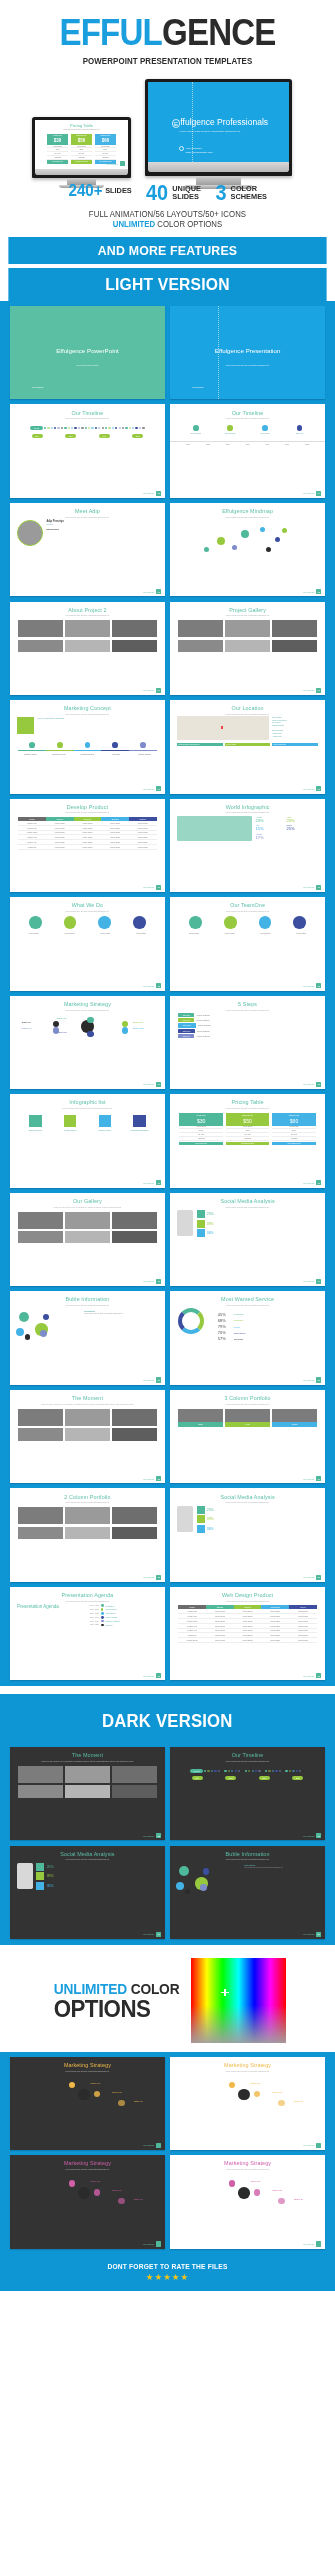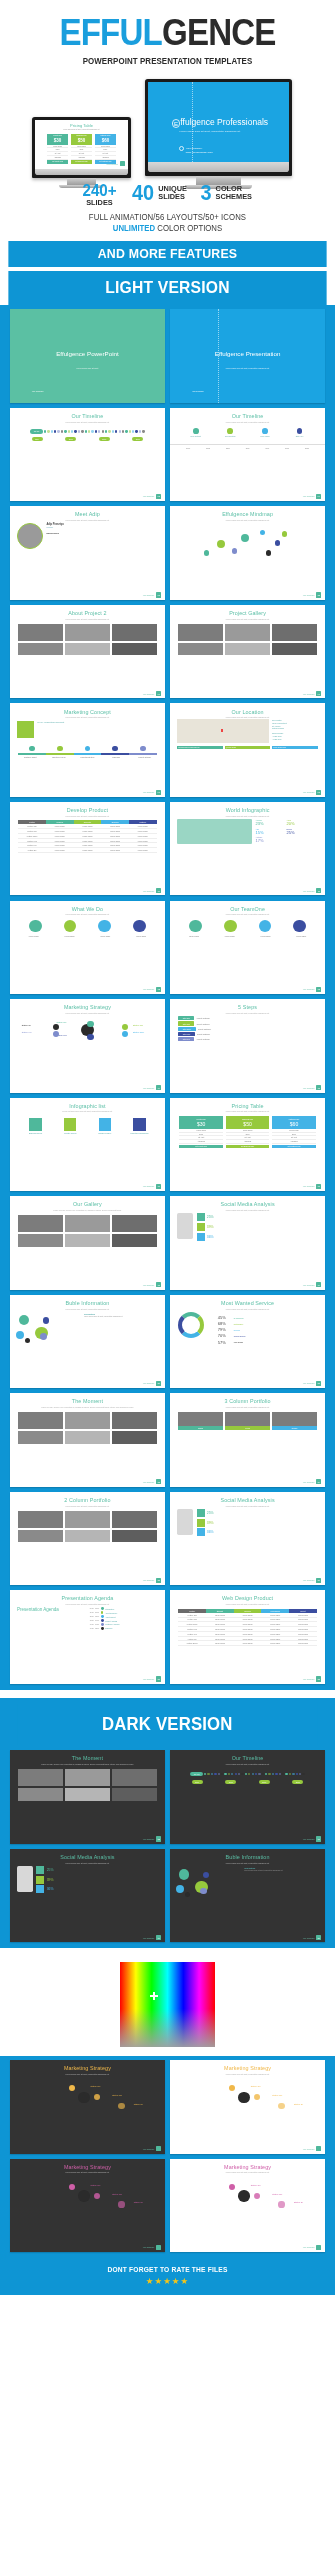--- a/index.html
+++ b/index.html
@@ -87,21 +87,21 @@
   .stat { display: flex; align-items: center; }
   .stat .num {
     font-size: 16.5px; font-weight: bold; color: #1a9edd; line-height: .95;
     transform: scaleX(0.92);
   }
   .stat .num.big { font-size: 21.6px; }
   .stat .lbl {
     font-size: 8px; font-weight: bold; color: #2b2b2b; line-height: 1.02;
     text-transform: uppercase; transform: scaleX(0.92); margin-left: 1.7px;
   }
-  .stat.stacked { flex-direction: column; align-items: center; }
+  .stat.stacked { align-items: center; }
   .stat.stacked .lbl { margin-left: 0; }
   .features-line {
     text-align: center; margin-top: 6.2px; font-size: 8.2px;
     color: #3a3a3a; letter-spacing: 0.1px; transform: scaleX(0.95);
   }
   .features-line2 { text-align:center; margin-top: 1.7px; font-size: 8.2px; color:#3a3a3a; transform: scaleX(0.95);}
   .features-line2 .hl { color: #1a9edd; font-weight: bold; }
 
   
   .banner {
@@ -1188,20 +1188,24 @@
           </div>
           <div class="s-foot">
             <span class="txt">Your Company</span>
             <span class="badge">20</span>
           </div>
         </div>
       </div>
   </div>
 
   <div class="color-opts">
+    <div class="co-text">
+      <div class="co-l1"><span class="hl">UNLIMITED</span> <span class="dk">COLOR</span></div>
+      <div class="co-l2">OPTIONS</div>
+    </div>
     <div class="color-picker">
       <div class="cross"></div>
     </div>
   </div>
 
   <div class="grid-wrap">
     <div class="grid" id="color-grid">
         <div class="slide dark">
           <div class="s-title" style="color:#f0b84a">Marketing Strategy</div>
           <div class="s-sub">Lorem ipsum dolor sit amet, consectetur adipiscing elit.</div>

